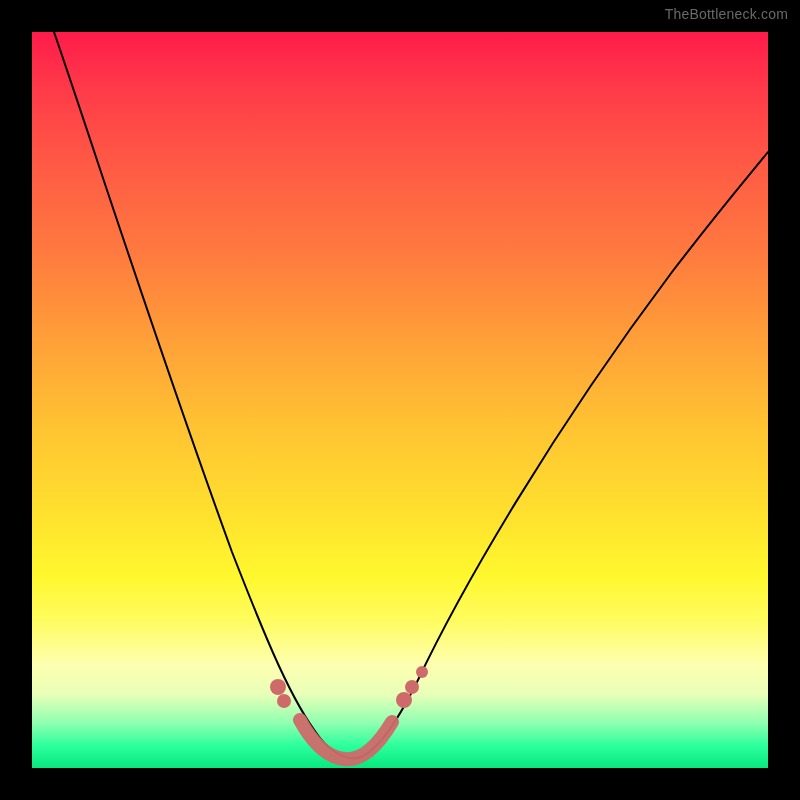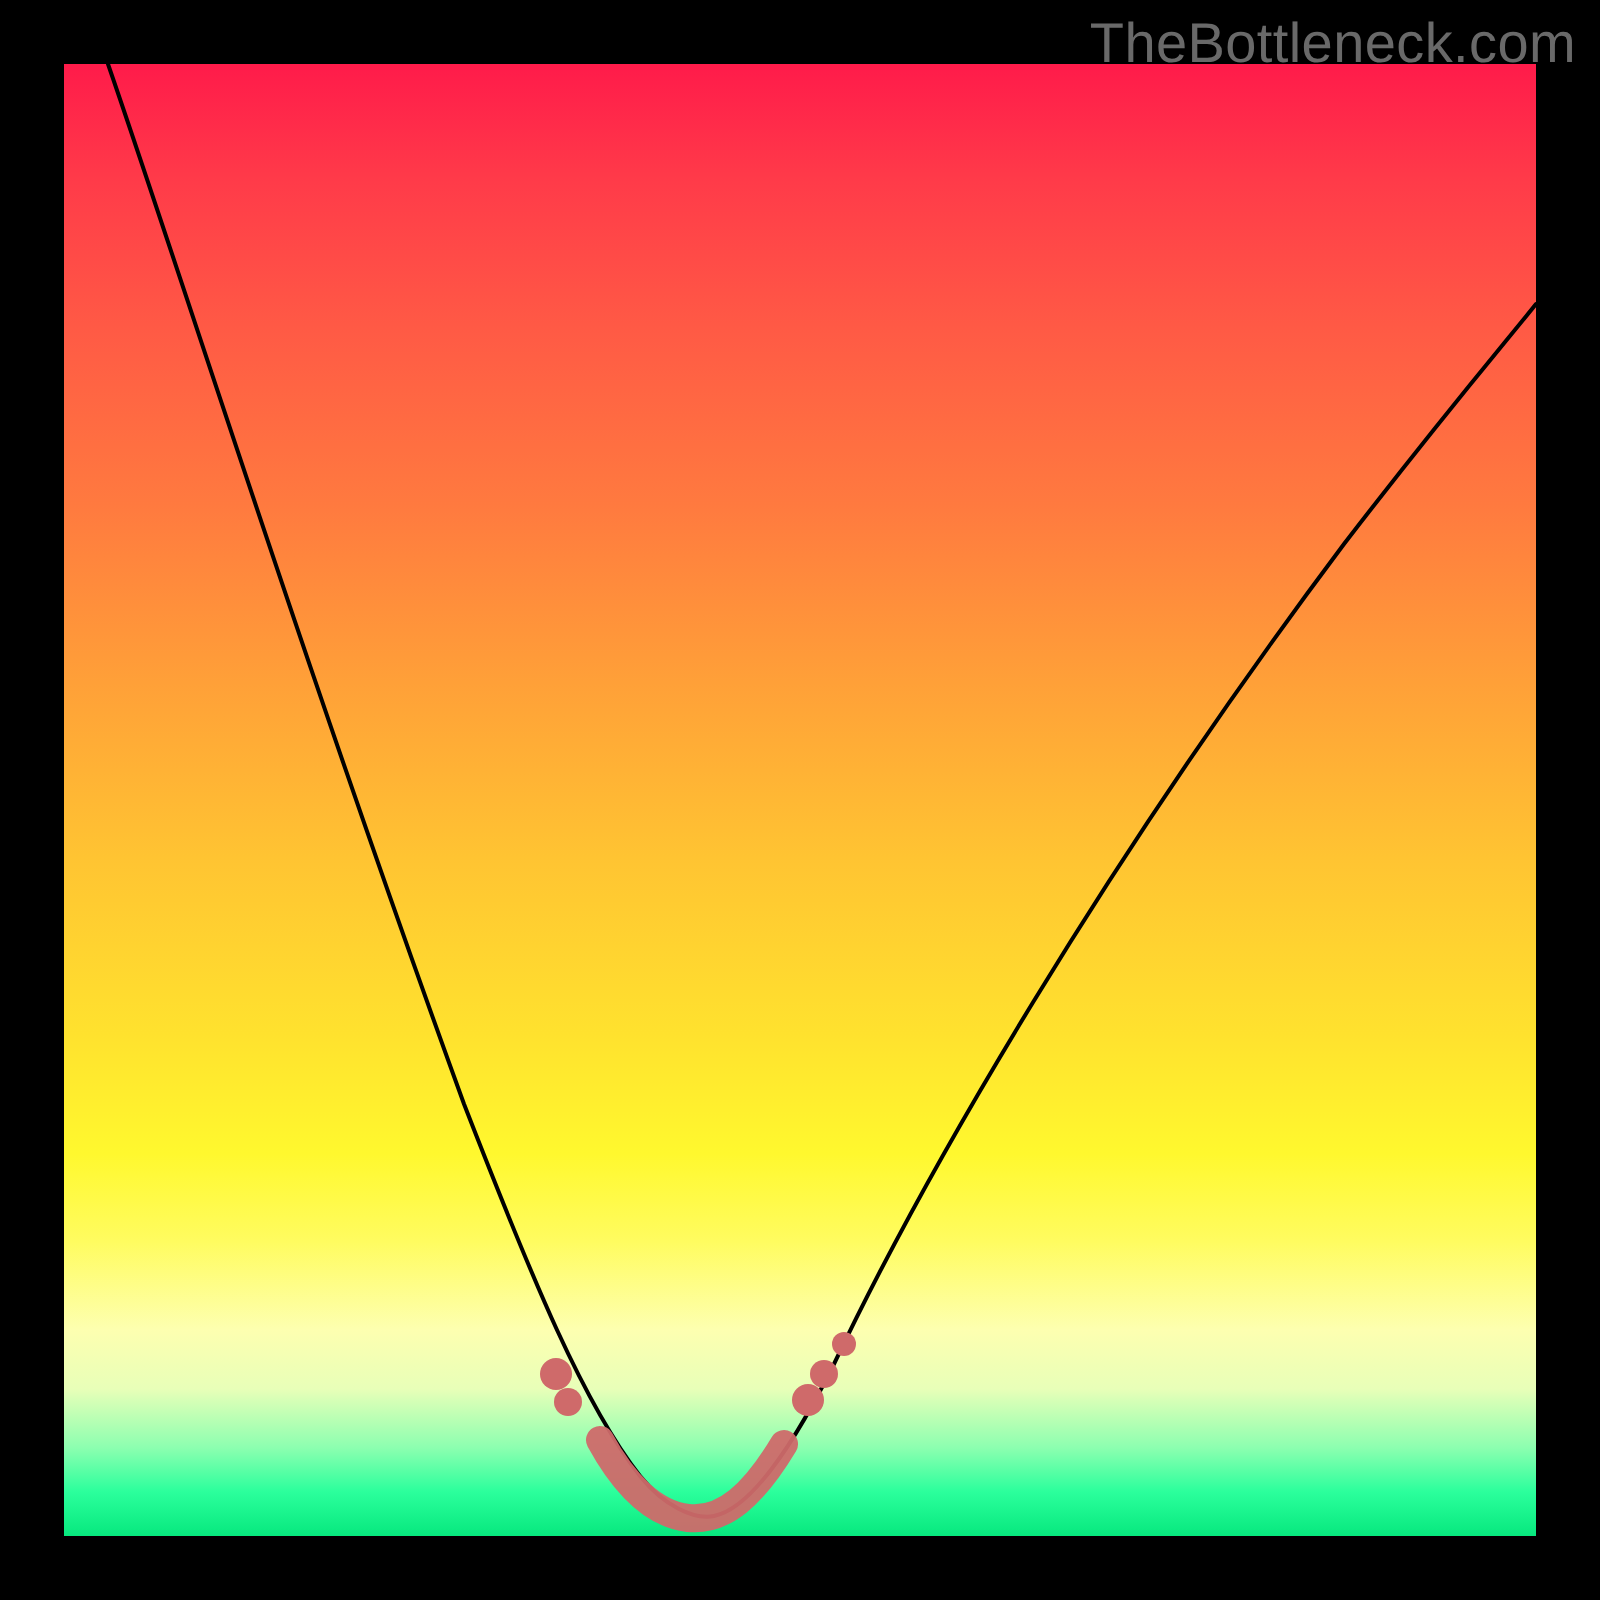--- a/index.html
+++ b/index.html
@@ -40,21 +40,21 @@
       #8cffb0 94%,
       #2bff9c 97%,
       #07e87e 100%
     );
   }
   .watermark {
     position: absolute;
     top: 6px;
     right: 12px;
     color: #696969;
-    font-size: 28px;
+    font-size: 14px;
     font-weight: 500;
     letter-spacing: 0.2px;
     user-select: none;
   }
   svg.curve {
     position: absolute;
     left: 0;
     top: 0;
     width: 736px;
     height: 736px;

